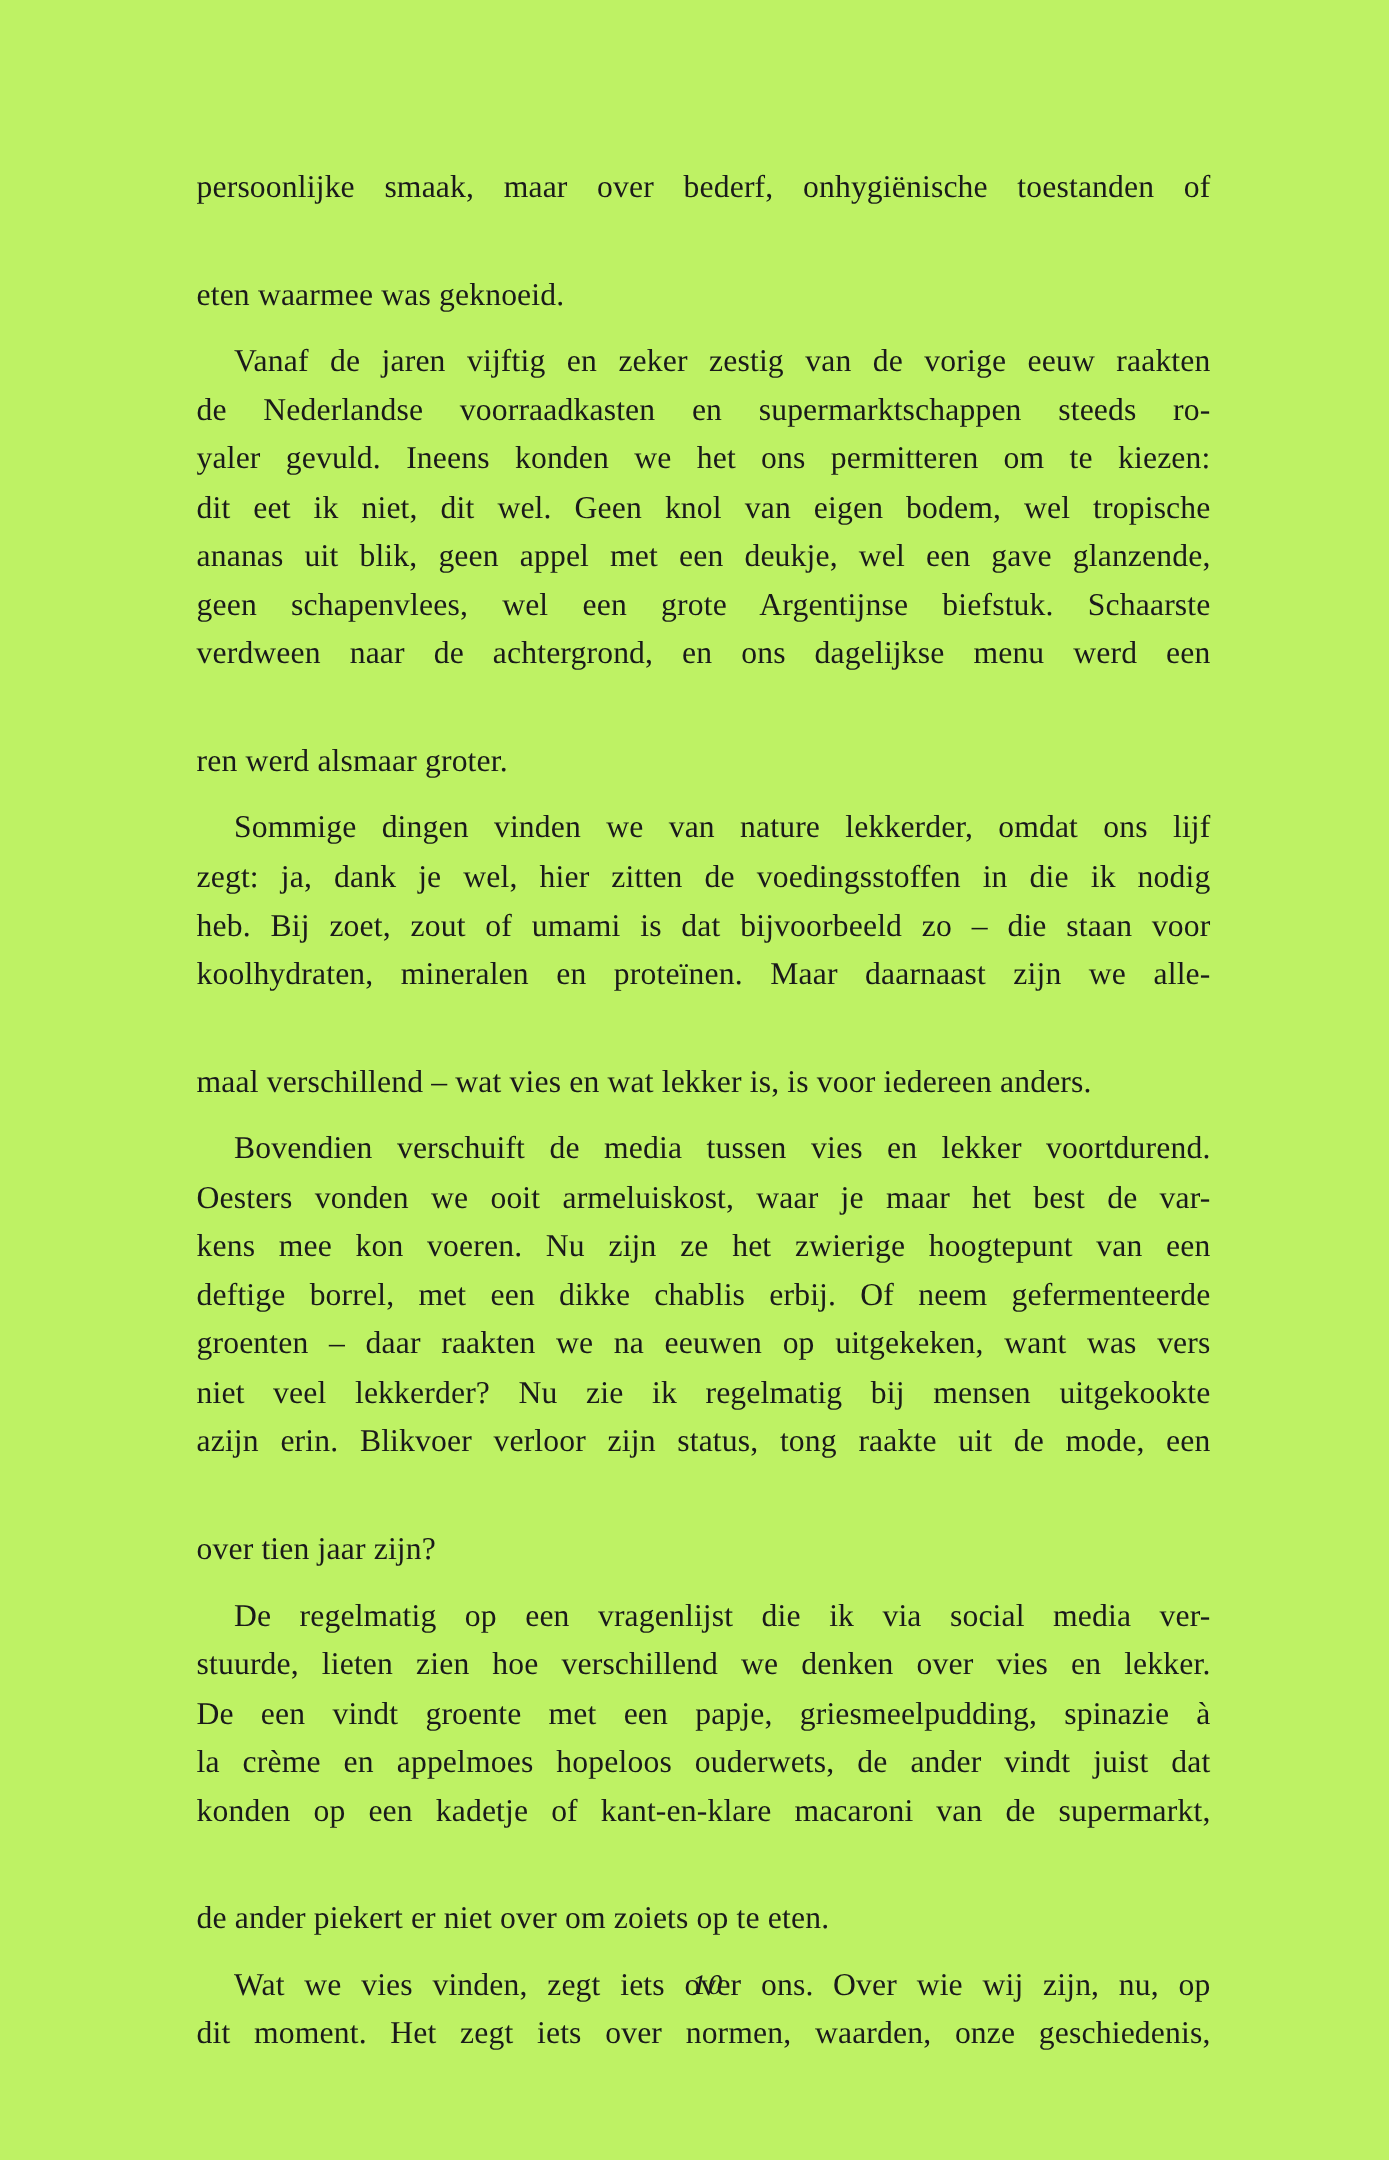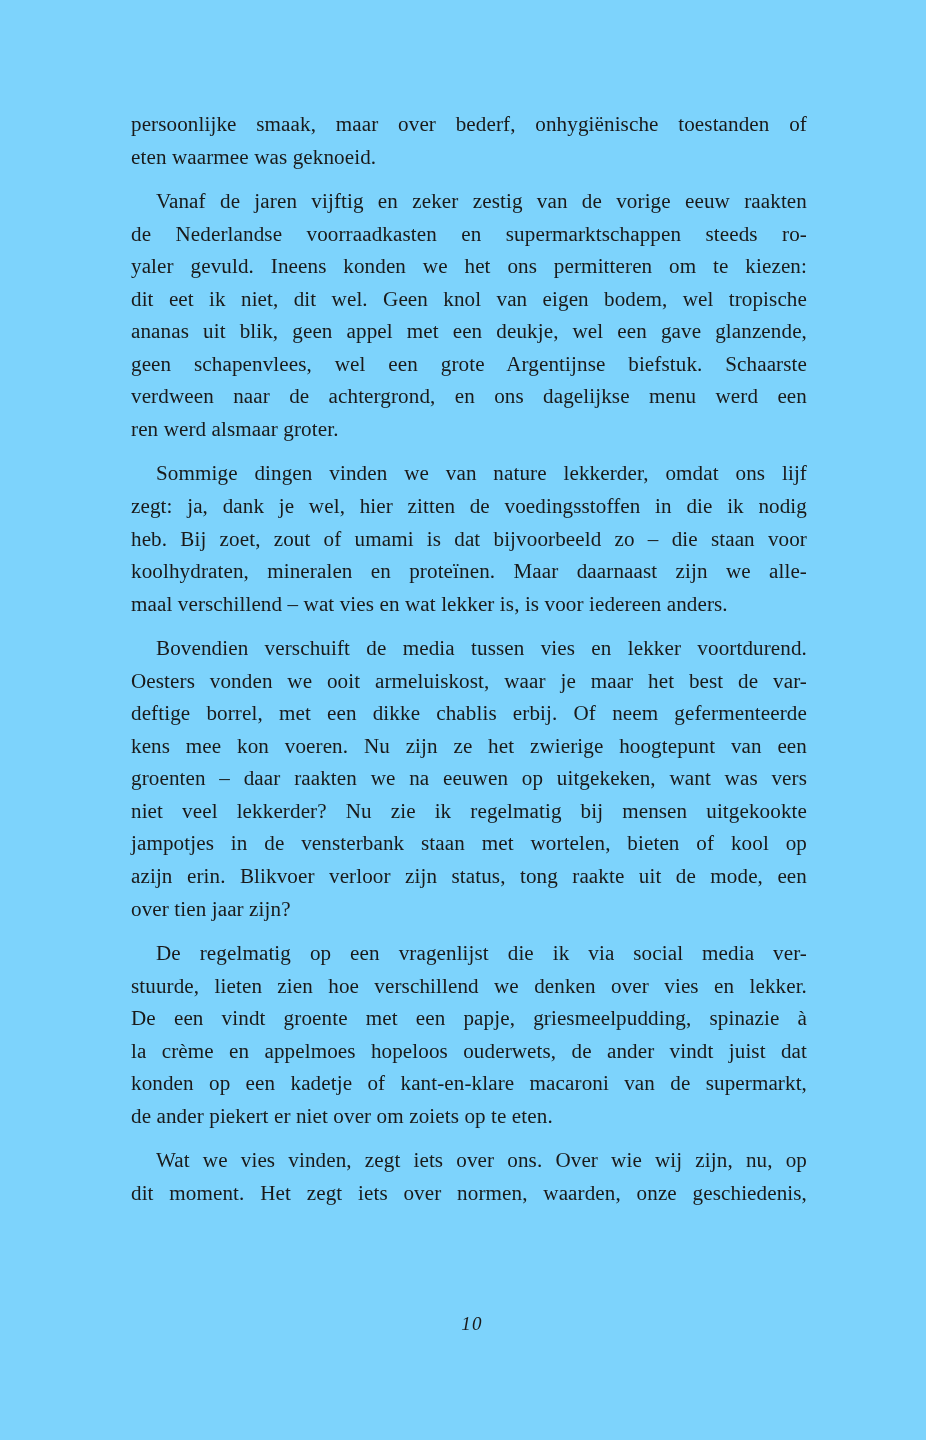--- a/index.html
+++ b/index.html
@@ -13,21 +13,21 @@
     font-family: "Liberation Serif", "DejaVu Serif", serif;
     color: #1a1a1a;
     position: relative;
     overflow: hidden;
     -webkit-font-smoothing: antialiased;
   }
 
   .page {
     position: absolute;
     inset: 0;
-    background: #7dd3fc;
+    background: #bef264;
   }
 
   .text-block {
     position: absolute;
     left: 131px;
     top: 108px;
     width: 676px;
   }
 
   .para {
@@ -42,20 +42,21 @@
   .line {
     display: block;
     white-space: pre;
     text-align: justify;
     text-align-last: justify;
     font-kerning: normal;
   }
   .line.last {
     text-align: left;
     text-align-last: left;
+    margin-top: 39px;
   }
   .line.indent {
     text-indent: 25px;
     margin-top: 12px;
   }
 
   .page-number {
     position: absolute;
     left: 18px;
     right: 0;
@@ -97,25 +98,24 @@
       <span class="line indent">Sommige dingen vinden we van nature lekkerder, omdat ons lijf</span>
       <span class="line">zegt: ja, dank je wel, hier zitten de voedingsstoffen in die ik nodig</span>
       <span class="line">heb. Bij zoet, zout of umami is dat bijvoorbeeld zo – die staan voor</span>
       <span class="line">koolhydraten, mineralen en proteïnen. Maar daarnaast zijn we alle-</span>
       <span class="line last">maal verschillend – wat vies en wat lekker is, is voor iedereen anders.</span>
     </p>
 
     <p class="para">
       <span class="line indent">Bovendien verschuift de media tussen vies en lekker voortdurend.</span>
       <span class="line">Oesters vonden we ooit armeluiskost, waar je maar het best de var-</span>
+      <span class="line">kens mee kon voeren. Nu zijn ze het zwierige hoogtepunt van een</span>
       <span class="line">deftige borrel, met een dikke chablis erbij. Of neem gefermenteerde</span>
-      <span class="line">kens mee kon voeren. Nu zijn ze het zwierige hoogtepunt van een</span>
       <span class="line">groenten – daar raakten we na eeuwen op uitgekeken, want was vers</span>
       <span class="line">niet veel lekkerder? Nu zie ik regelmatig bij mensen uitgekookte</span>
-      <span class="line">jampotjes in de vensterbank staan met wortelen, bieten of kool op</span>
       <span class="line">azijn erin. Blikvoer verloor zijn status, tong raakte uit de mode, een</span>
       <span class="line last">over tien jaar zijn?</span>
     </p>
 
     <p class="para">
       <span class="line indent">De regelmatig op een vragenlijst die ik via social media ver-</span>
       <span class="line">stuurde, lieten zien hoe verschillend we denken over vies en lekker.</span>
       <span class="line">De een vindt groente met een papje, griesmeelpudding, spinazie à</span>
       <span class="line">la crème en appelmoes hopeloos ouderwets, de ander vindt juist dat</span>
       <span class="line">konden op een kadetje of kant-en-klare macaroni van de supermarkt,</span>

